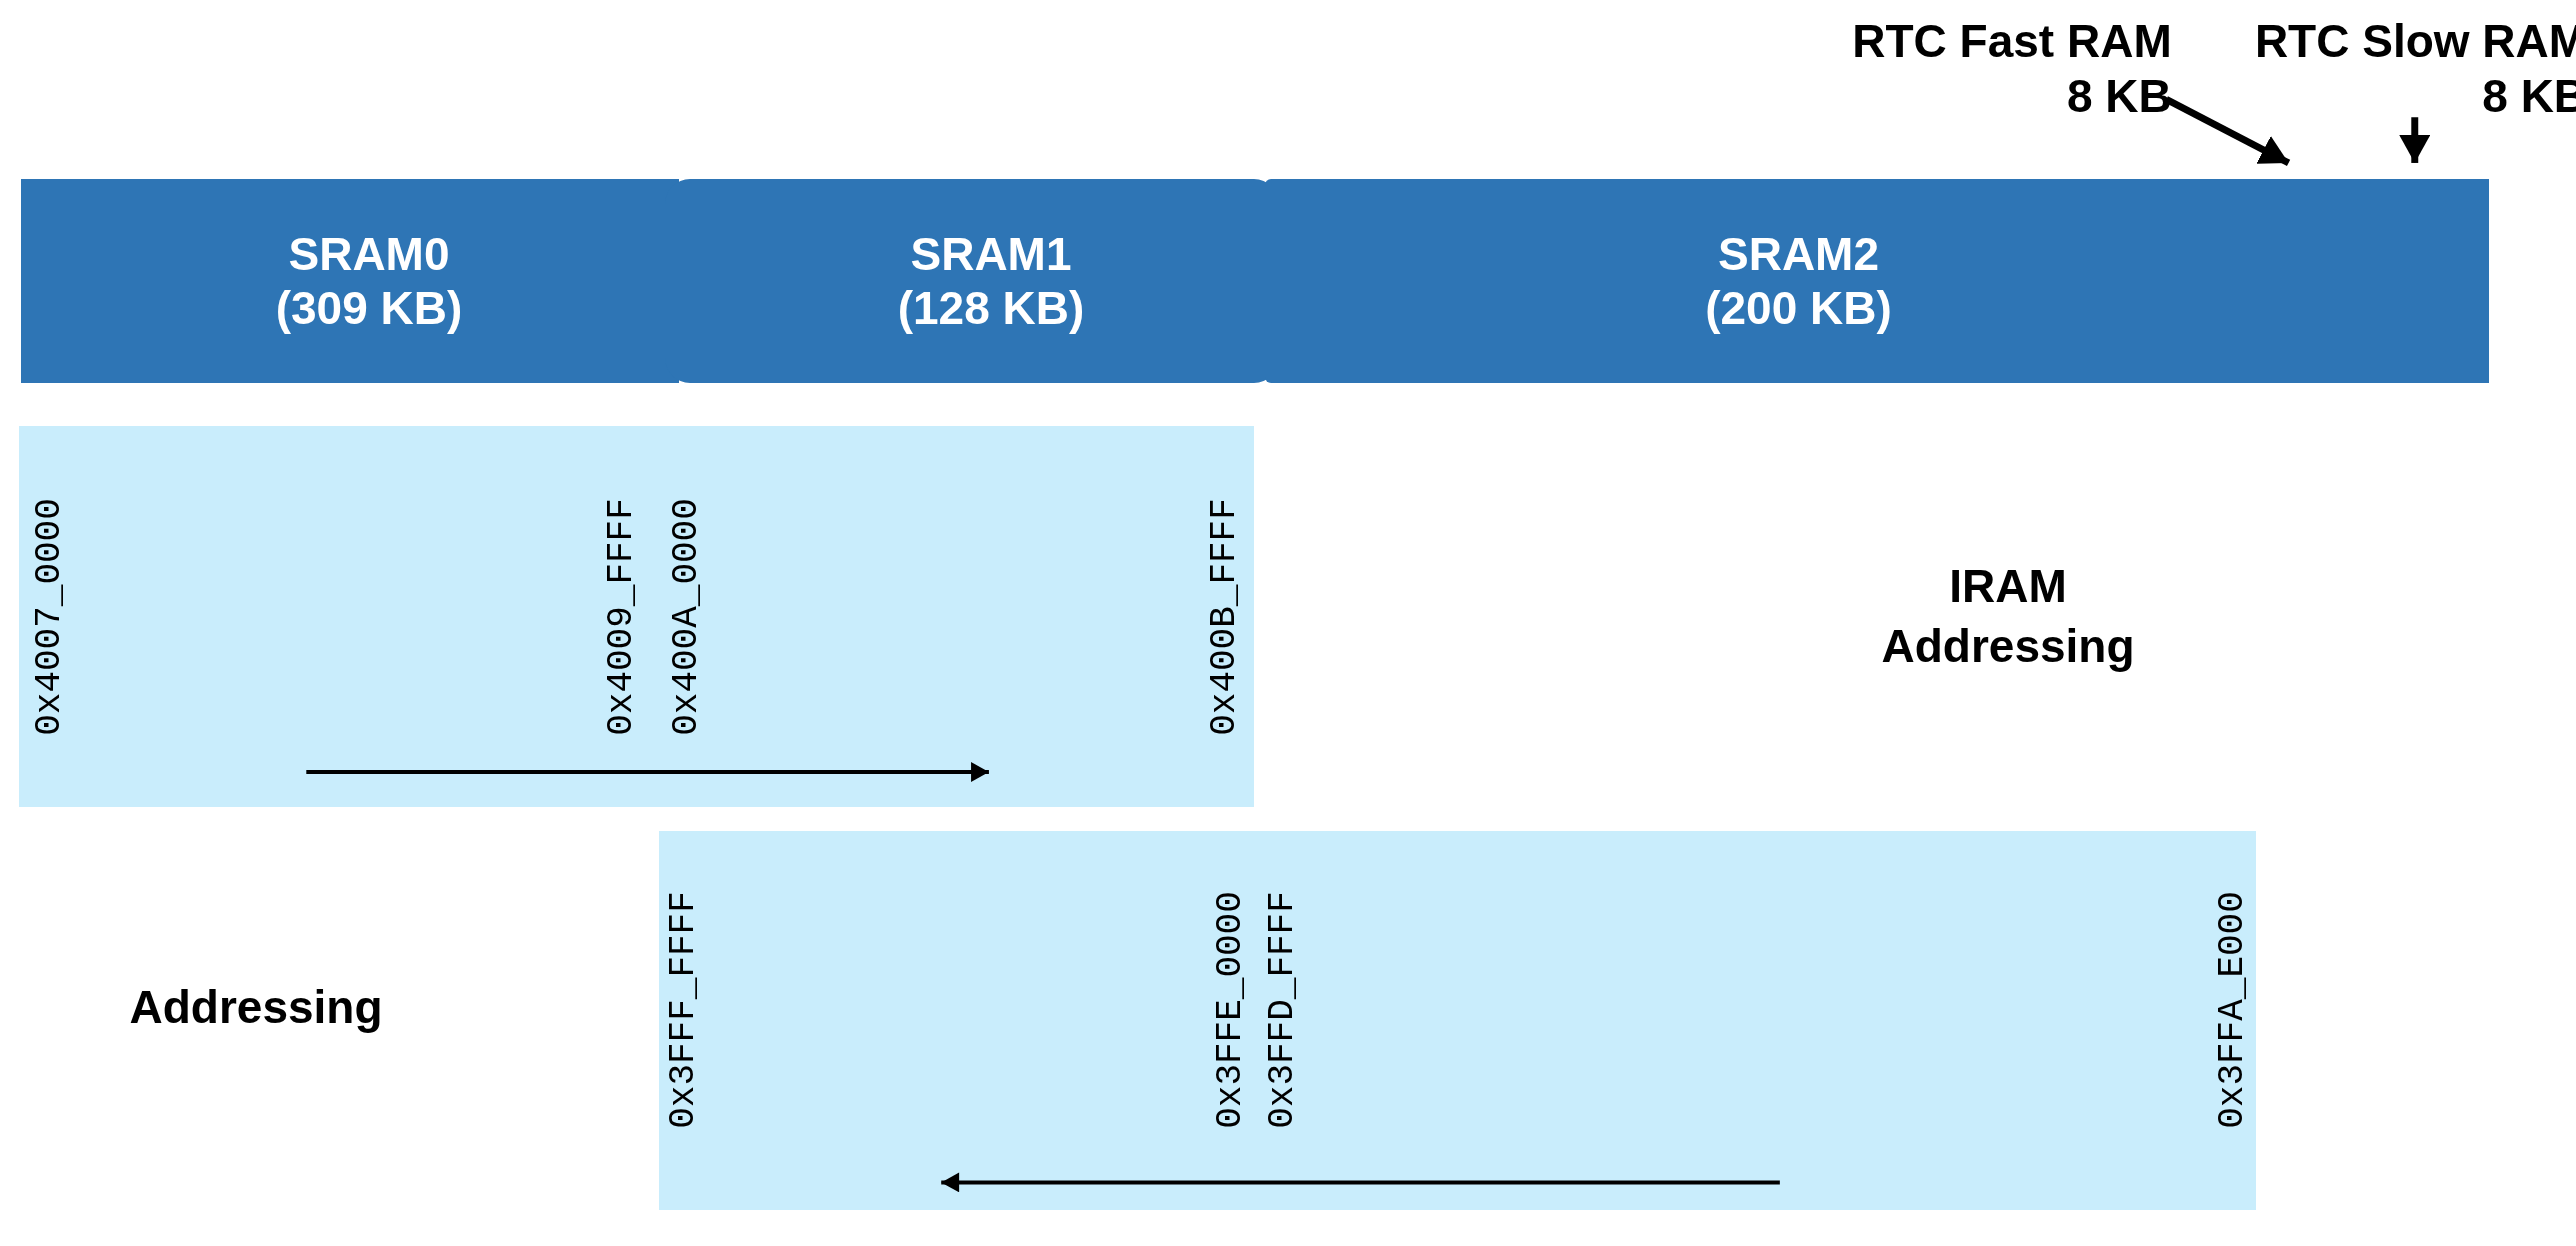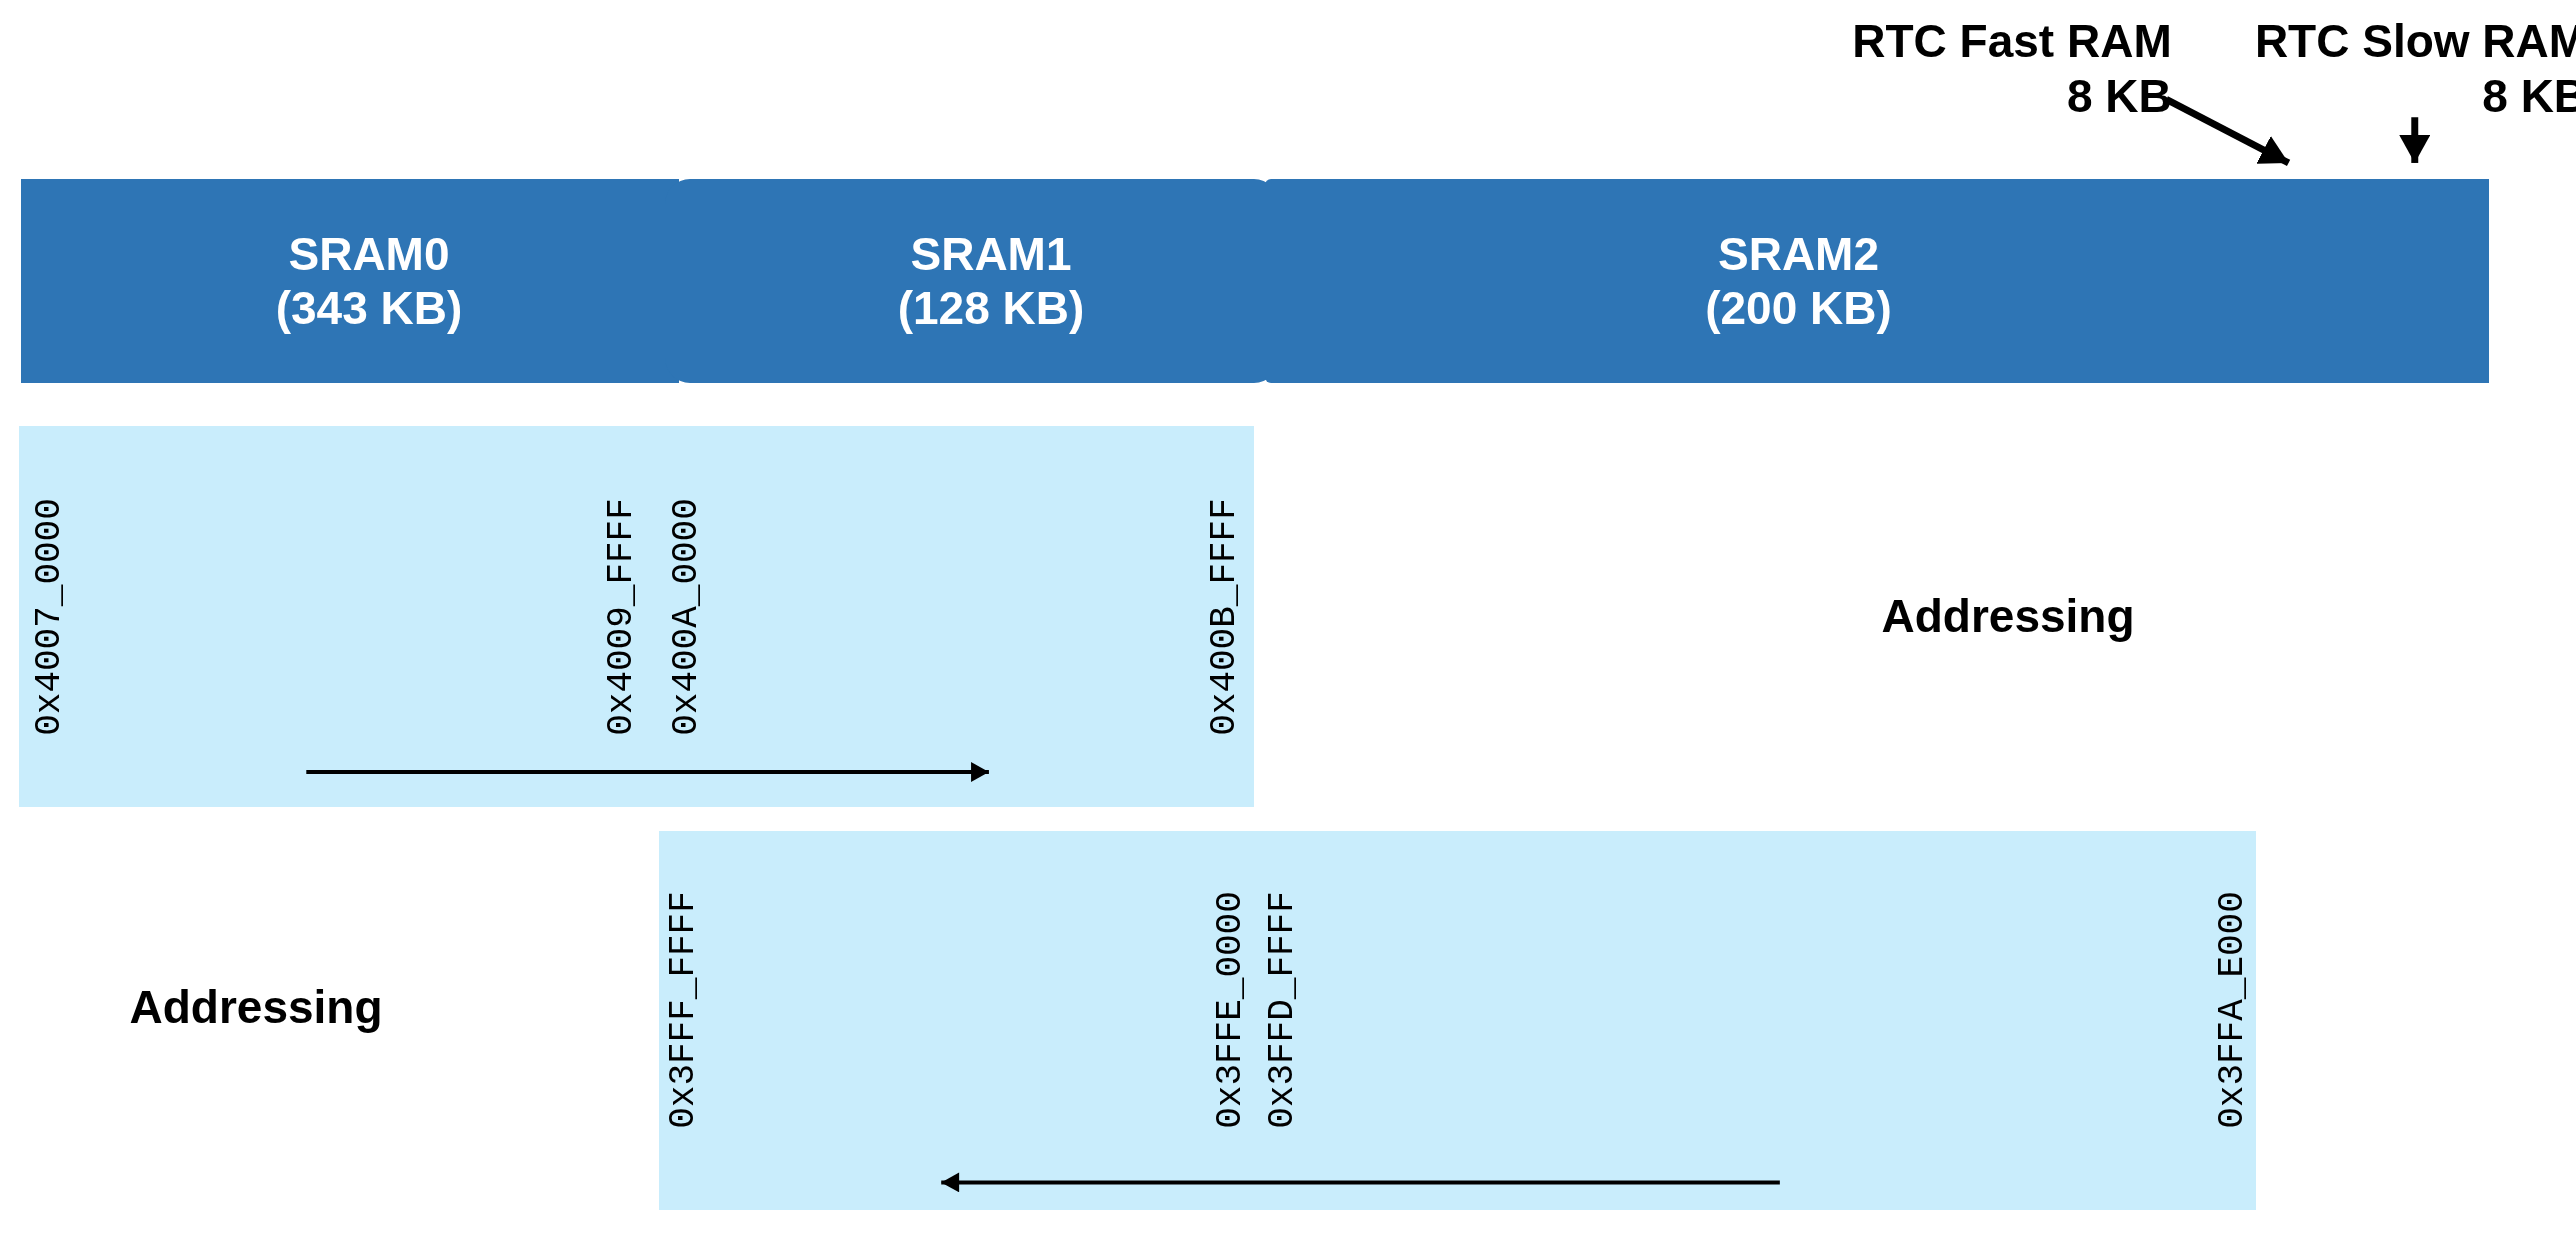--- a/index.html
+++ b/index.html
@@ -108,21 +108,21 @@
     <div>RTC Fast RAM</div>
     <div>8 KB</div>
   </div>
   <div class="callout" id="callout-rtc-slow">
     <div>RTC Slow RAM</div>
     <div>8 KB</div>
   </div>
 
   <div class="bar" id="sram0-block">
     <div>SRAM0</div>
-    <div>(343 KB)</div>
+    <div>(309 KB)</div>
   </div>
   <div class="bar" id="sram1-block">
     <div>SRAM1</div>
     <div>(128 KB)</div>
   </div>
   <div class="bar" id="sram2-block">
     <div>SRAM2</div>
     <div>(200 KB)</div>
   </div>
   <div class="bar" id="rtc-fast-block"></div>
@@ -135,20 +135,21 @@
   <div class="addr" id="iram-addr-1">0x4009_FFFF</div>
   <div class="addr" id="iram-addr-2">0x400A_0000</div>
   <div class="addr" id="iram-addr-3">0x400B_FFFF</div>
 
   <div class="addr" id="dram-addr-0">0x3FFF_FFFF</div>
   <div class="addr" id="dram-addr-1">0x3FFE_0000</div>
   <div class="addr" id="dram-addr-2">0x3FFD_FFFF</div>
   <div class="addr" id="dram-addr-3">0x3FFA_E000</div>
 
   <div class="region-title" id="iram-title">
+    <div>IRAM</div>
     <div>Addressing</div>
   </div>
   <div class="region-title" id="dram-title">
     <div>Addressing</div>
   </div>
 
   <svg id="arrow-overlay" viewBox="0 0 2592 1254">
     <defs>
       <marker id="m-small" viewBox="0 0 10 10" refX="9" refY="5" markerWidth="7" markerHeight="5" orient="auto-start-reverse" markerUnits="strokeWidth">
         <path d="M0,0 L9,5 L0,10 z" fill="#000"></path>

